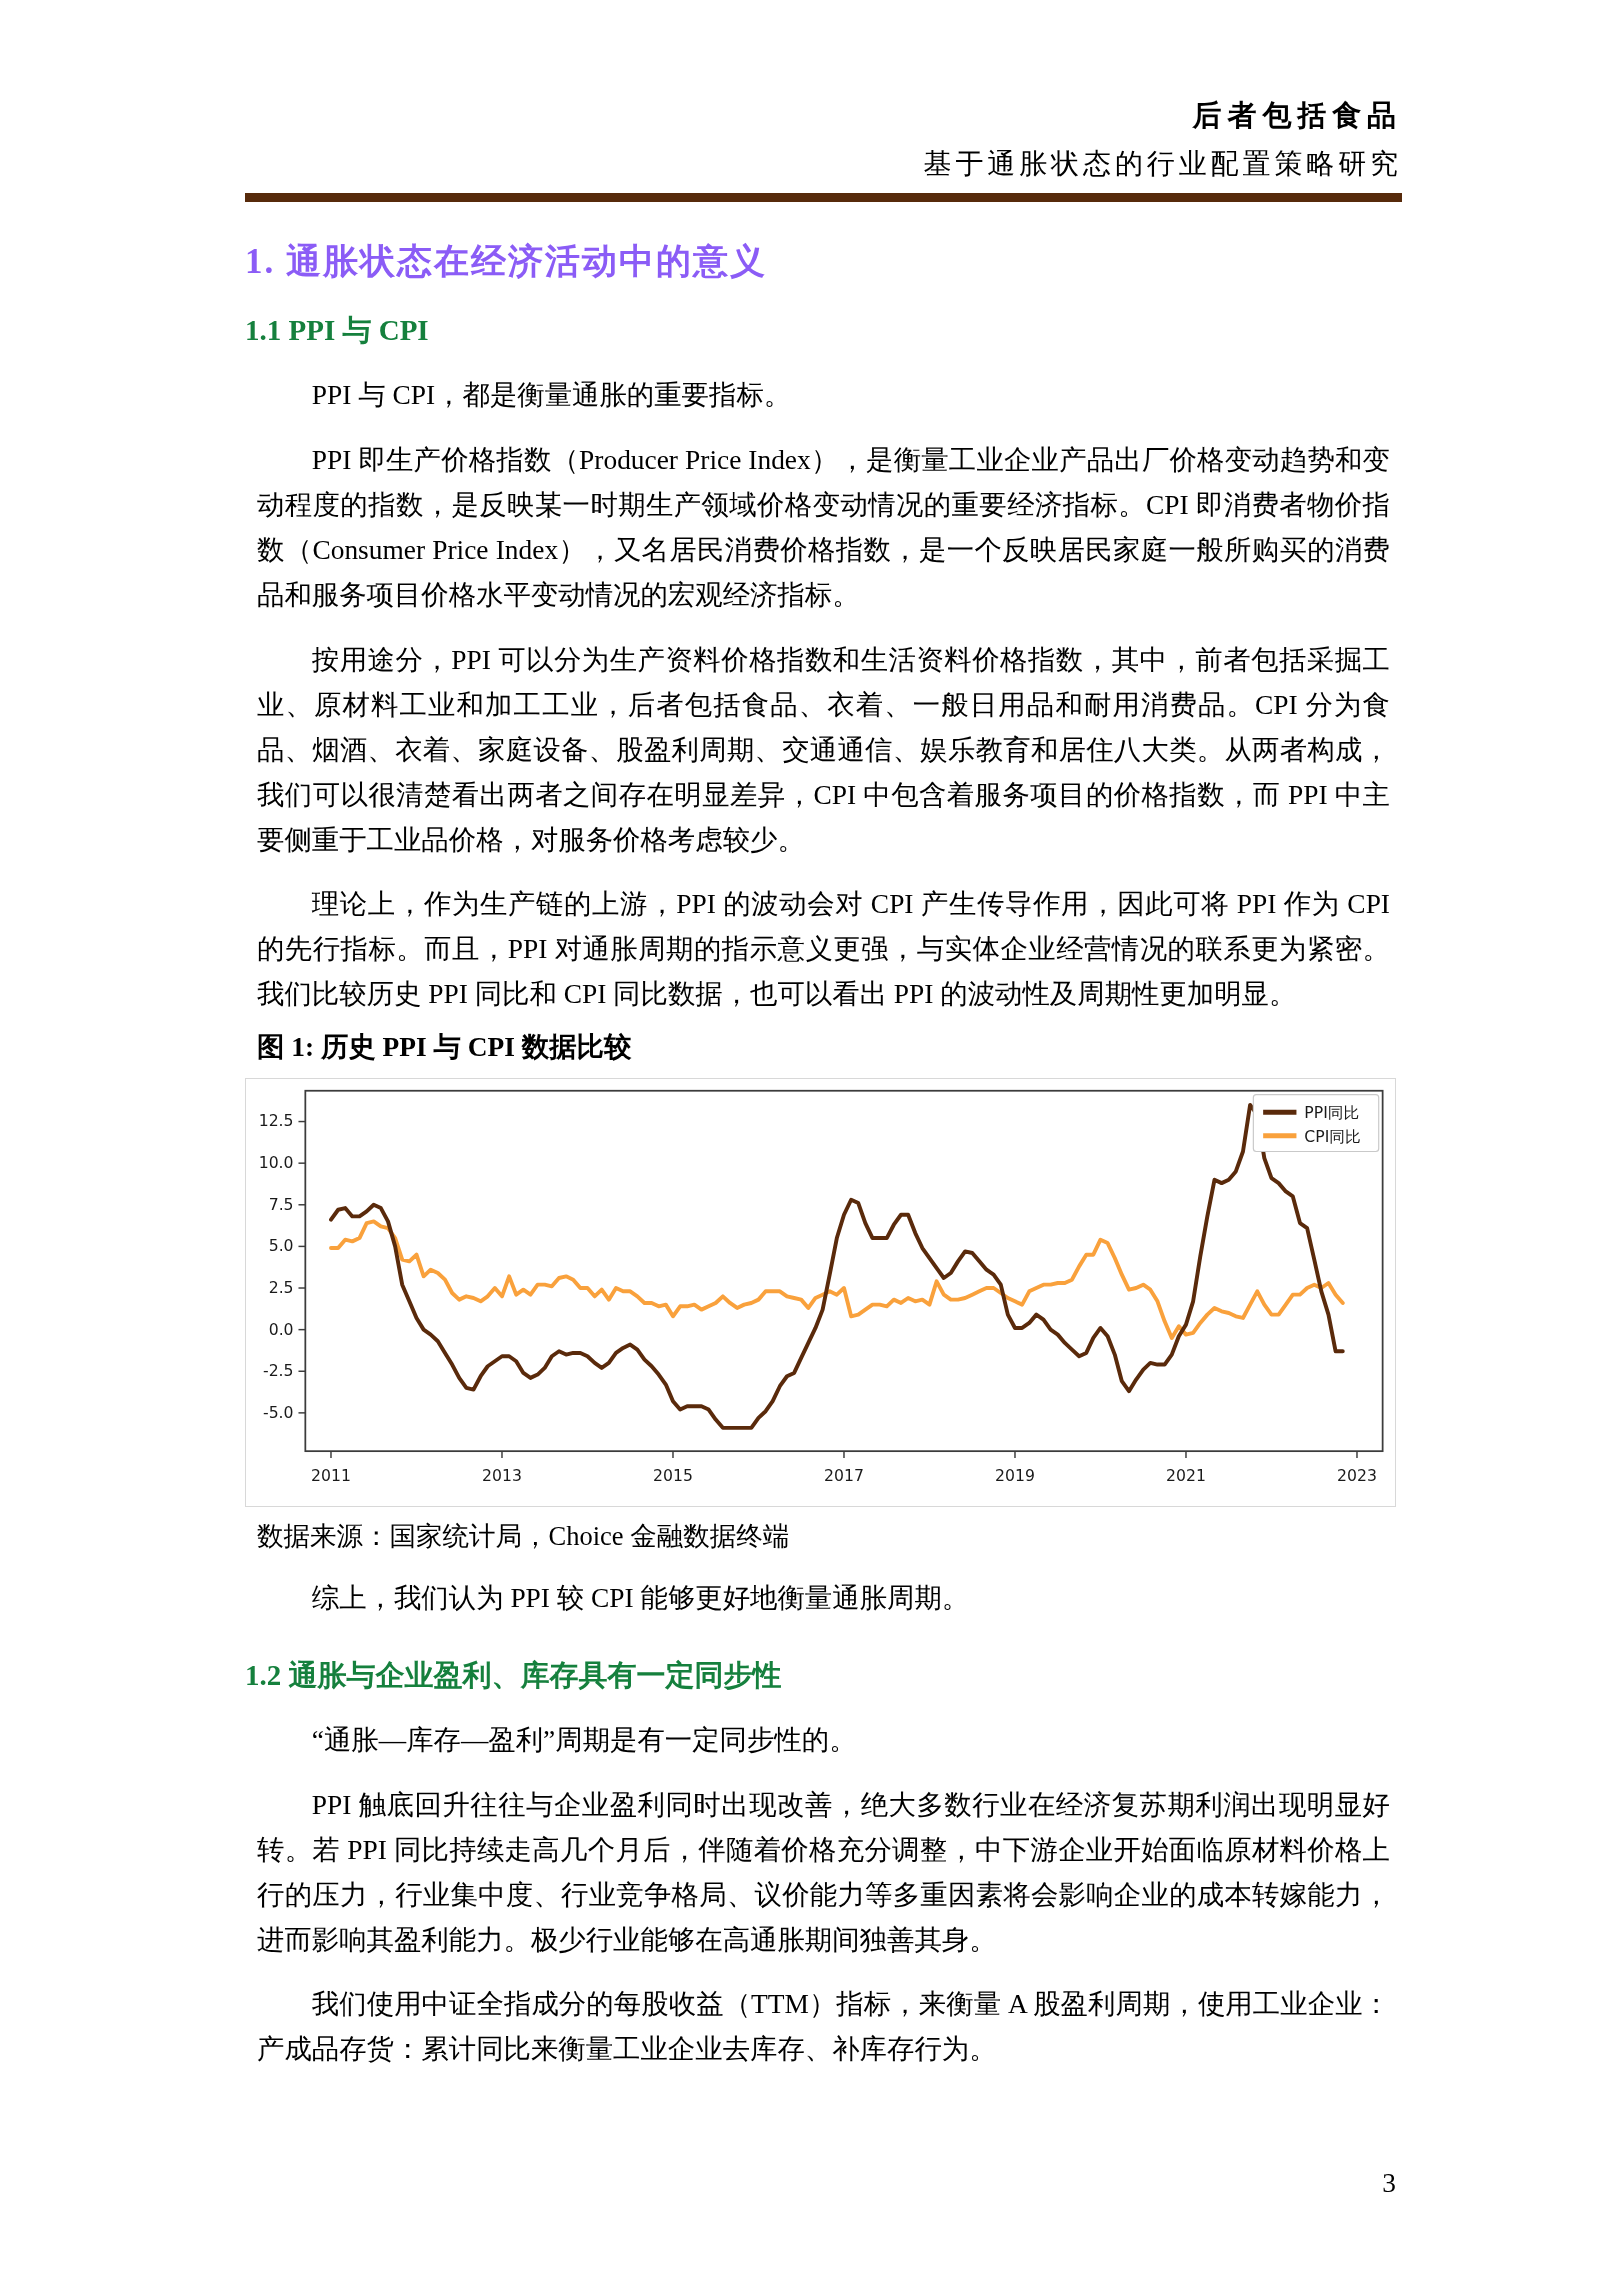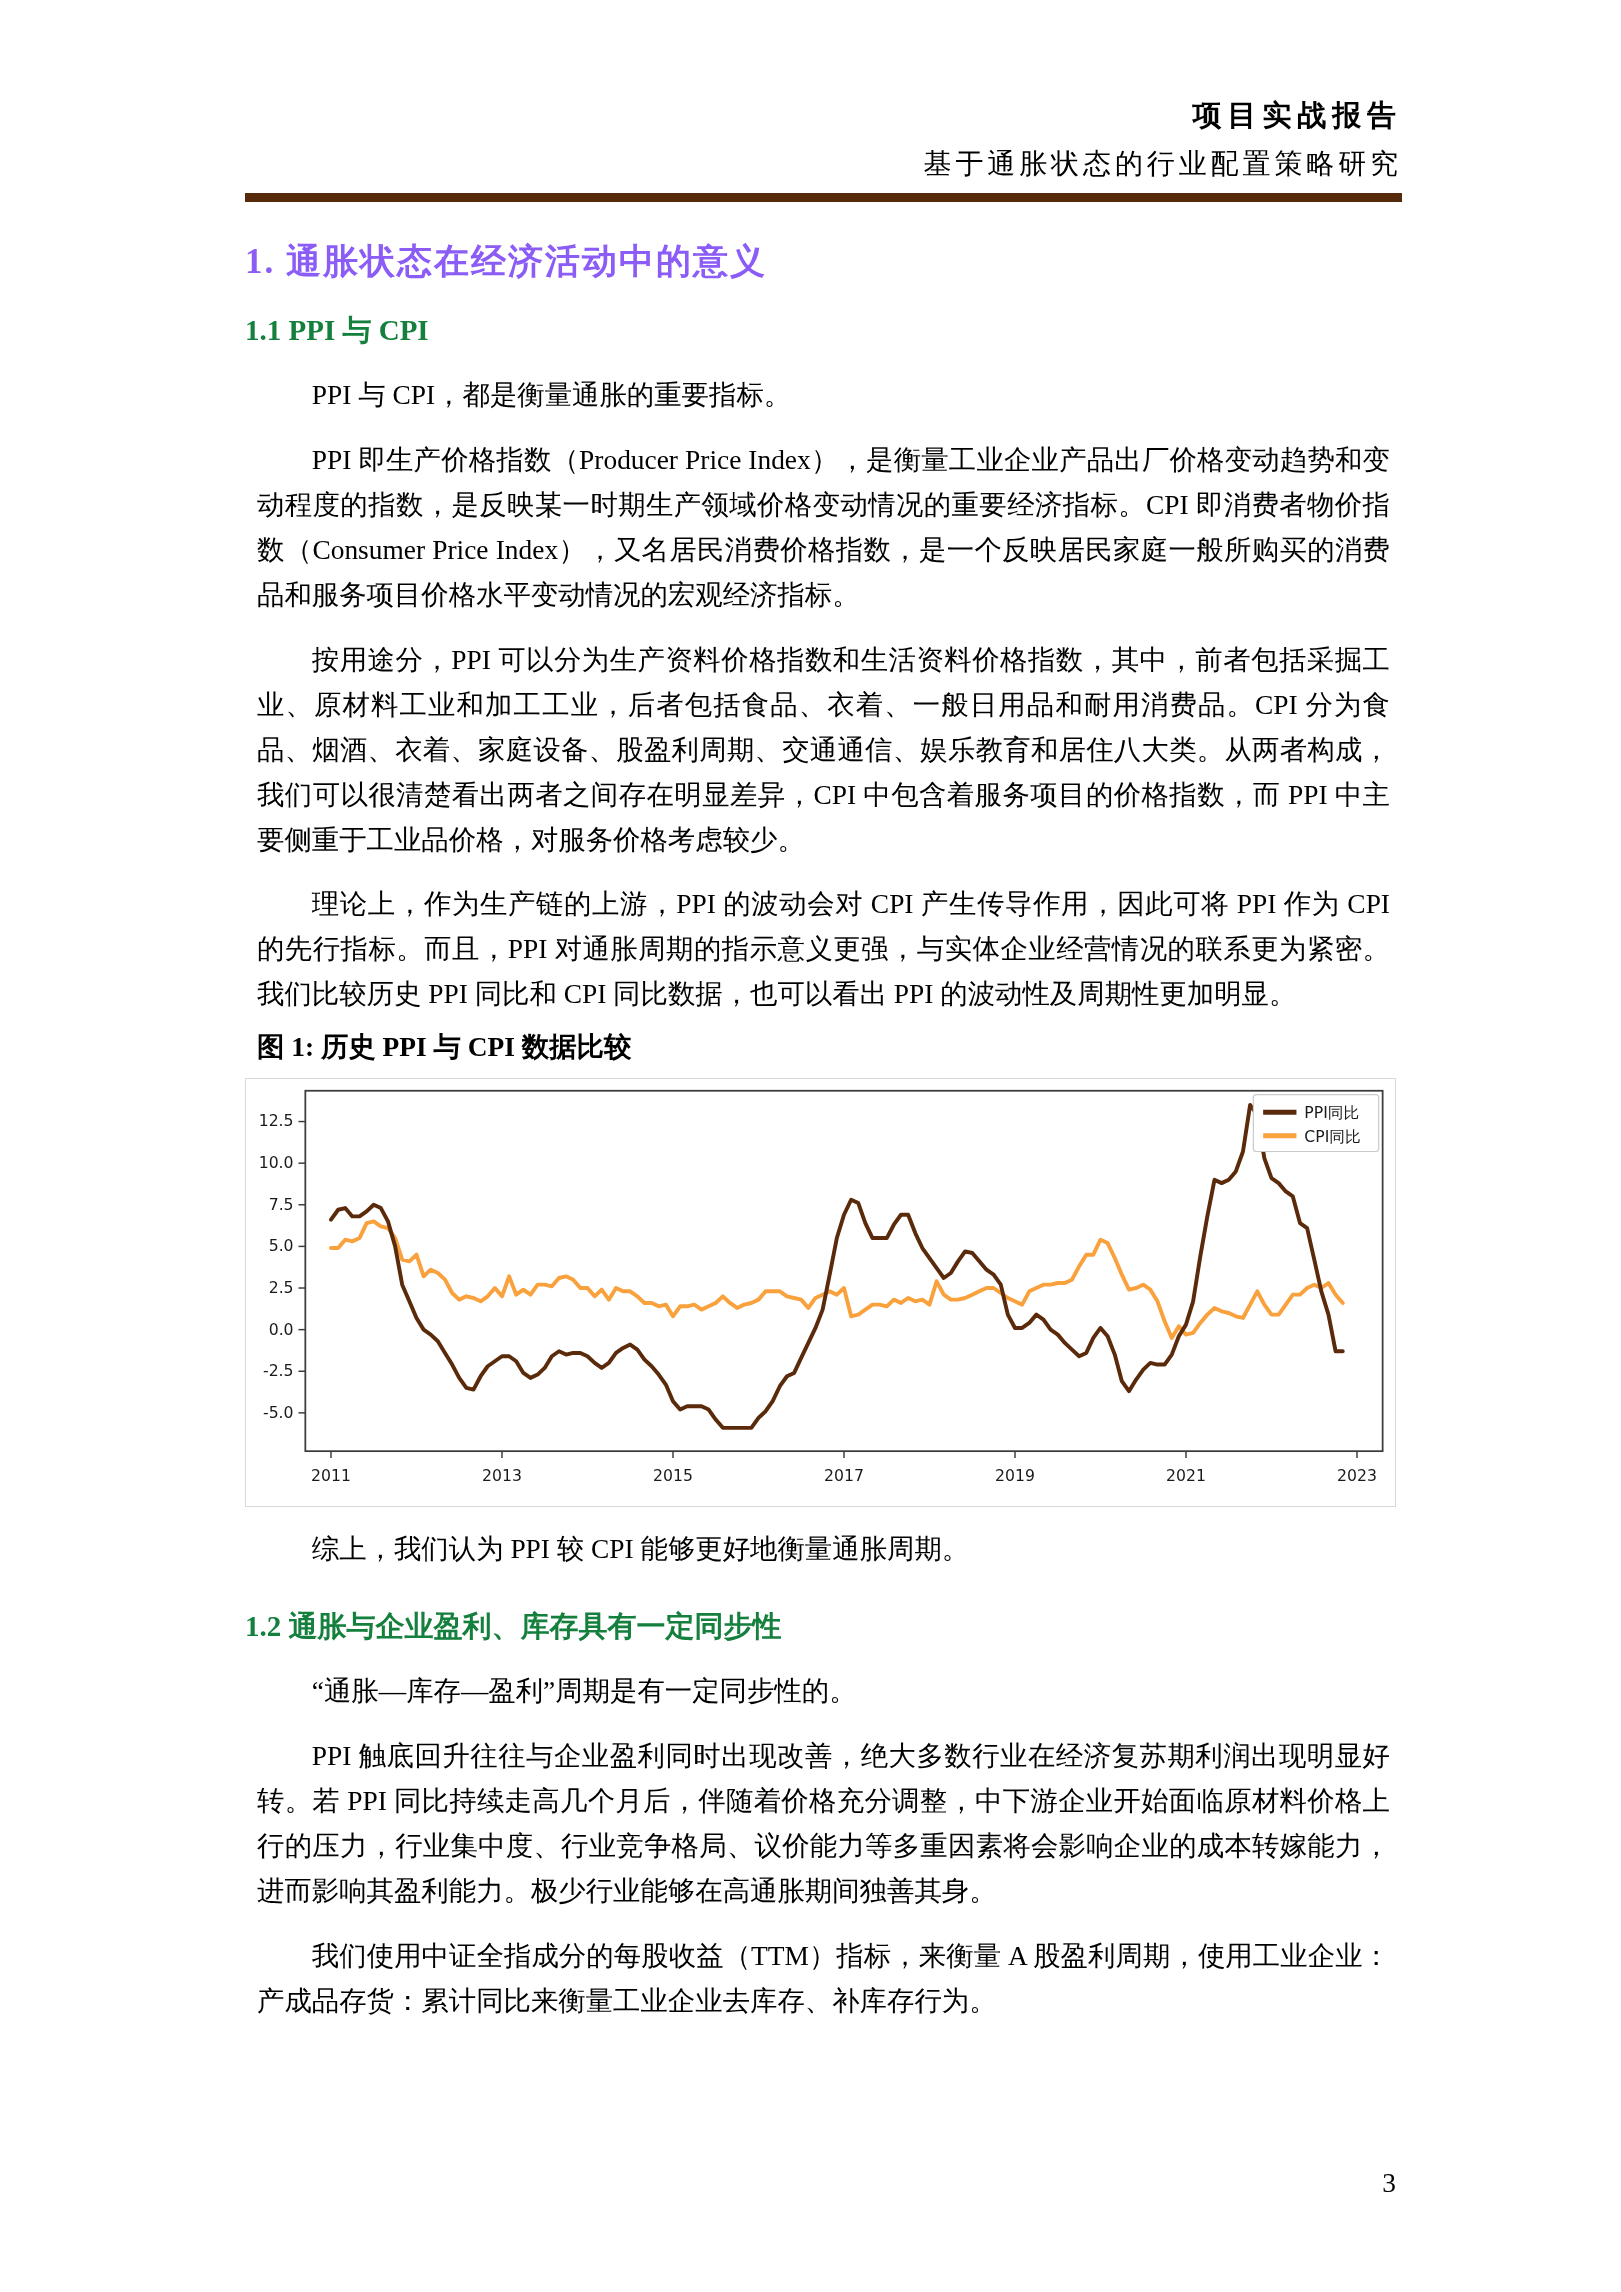--- a/index.html
+++ b/index.html
@@ -22,21 +22,21 @@
   .source{font-size:26.5px;line-height:39px;margin-top:9.8px;text-indent:0;}
   .pagenum{position:absolute;top:2168px;right:225px;font-size:27.4px;}
 </style>
 </head>
 <body>
 
 <div class="page">
   <div class="content">
 
     <div class="hdr">
-      <div class="hdr-title">项目实战报告</div>
+      <div class="hdr-title">后者包括食品</div>
       <div class="hdr-sub">基于通胀状态的行业配置策略研究</div>
       <div class="rule" style="background: rgb(87, 42, 11);"></div>
     </div>
 
     <h1 style="color: #8b5cf6;">1. 通胀状态在经济活动中的意义</h1>
 
     <h2>1.1 PPI 与 CPI</h2>
     <p class="body-p first-p">PPI 与 CPI，都是衡量通胀的重要指标。</p>
     <p class="body-p">PPI 即生产价格指数（Producer Price Index），是衡量工业企业产品出厂价格变动趋势和变动程度的指数，是反映某一时期生产领域价格变动情况的重要经济指标。CPI 即消费者物价指数（Consumer Price Index），又名居民消费价格指数，是一个反映居民家庭一般所购买的消费品和服务项目价格水平变动情况的宏观经济指标。</p>
     <p class="body-p">按用途分，PPI 可以分为生产资料价格指数和生活资料价格指数，其中，前者包括采掘工业、原材料工业和加工工业，后者包括食品、衣着、一般日用品和耐用消费品。CPI 分为食品、烟酒、衣着、家庭设备、股盈利周期、交通通信、娱乐教育和居住八大类。从两者构成，我们可以很清楚看出两者之间存在明显差异，CPI 中包含着服务项目的价格指数，而 PPI 中主要侧重于工业品价格，对服务价格考虑较少。</p>
@@ -80,20 +80,21 @@
           <polyline points="86.2,143.7 93.5,133.5 100.7,131.8 108.0,140.3 115.3,140.3 122.6,135.2 129.8,128.4 137.1,131.8 144.4,145.4 151.7,170.9 158.9,210.0 166.2,227.0 173.5,244.0 180.8,255.9 188.0,261.0 195.3,267.8 202.6,279.7 209.9,291.6 217.1,305.2 224.4,315.4 231.7,317.1 239.0,303.5 246.2,293.3 253.5,288.2 260.8,283.1 268.1,283.1 275.3,288.2 282.6,300.1 289.9,305.2 297.2,301.8 304.4,295.0 311.7,283.1 319.0,278.0 326.3,281.4 333.5,279.7 340.8,279.7 348.1,283.1 355.4,289.9 362.6,295.0 369.9,289.9 377.2,279.7 384.5,274.6 391.7,271.2 399.0,276.3 406.3,286.5 413.6,293.3 420.8,301.8 428.1,312.0 435.4,329.0 442.7,337.5 449.9,334.1 457.2,334.1 464.5,334.1 471.8,337.5 479.0,347.7 486.3,356.2 493.6,356.2 500.9,356.2 508.1,356.2 515.4,356.2 522.7,346.0 530.0,339.2 537.2,329.0 544.5,313.7 551.8,303.5 559.1,300.1 566.3,284.8 573.6,269.5 580.9,254.2 588.2,235.5 595.4,199.8 602.7,162.4 610.0,138.6 617.3,123.3 624.6,126.7 631.8,147.1 639.1,162.4 646.4,162.4 653.7,162.4 660.9,148.8 668.2,138.6 675.5,138.6 682.8,157.3 690.0,172.6 697.3,182.8 704.6,193.0 711.9,203.2 719.1,198.1 726.4,186.2 733.7,176.0 741.0,177.7 748.2,186.2 755.5,194.7 762.8,199.8 770.1,210.0 777.3,240.6 784.6,254.2 791.9,254.2 799.2,249.1 806.4,240.6 813.7,245.7 821.0,255.9 828.3,261.0 835.5,269.5 842.8,276.3 850.1,283.1 857.4,279.7 864.6,264.4 871.9,254.2 879.2,262.7 886.5,281.4 893.7,308.6 901.0,318.8 908.3,306.9 915.6,296.7 922.8,289.9 930.1,291.6 937.4,291.6 944.7,281.4 951.9,262.7 959.2,250.8 966.5,227.0 973.8,181.1 981.0,140.3 988.3,102.9 995.6,106.3 1002.9,102.9 1010.1,94.4 1017.4,74.0 1024.7,26.4 1032.0,36.6 1039.2,80.8 1046.5,101.2 1053.8,106.3 1061.1,114.8 1068.3,119.9 1075.6,147.1 1082.9,152.2 1090.2,184.5 1097.4,216.8 1104.7,240.6 1112.0,278.0 1119.3,278.0" fill="none" stroke="#5A2A0B" stroke-width="4" stroke-linejoin="round" stroke-linecap="round"></polyline>
           <g>
             <rect x="1028" y="16" width="128" height="58" fill="#ffffff" stroke="#c9c9c9" stroke-width="1.2" rx="3"></rect>
             <line x1="1038" y1="34" x2="1072" y2="34" stroke="#5A2A0B" stroke-width="5"></line>
             <text x="1080" y="40" font-size="16" fill="#1a1a1a" font-family="&quot;DejaVu Sans&quot;, sans-serif">PPI同比</text>
             <line x1="1038" y1="58" x2="1072" y2="58" stroke="#F9A13C" stroke-width="5"></line>
             <text x="1080" y="64" font-size="16" fill="#1a1a1a" font-family="&quot;DejaVu Sans&quot;, sans-serif">CPI同比</text>
           </g>
         </svg>
     </figure>
+    <p class="source">数据来源：国家统计局，Choice 金融数据终端</p>
 
     <p class="body-p">综上，我们认为 PPI 较 CPI 能够更好地衡量通胀周期。</p>
 
     <h2 class="second">1.2 通胀与企业盈利、库存具有一定同步性</h2>
     <p class="body-p first-p">“通胀—库存—盈利”周期是有一定同步性的。</p>
     <p class="body-p">PPI 触底回升往往与企业盈利同时出现改善，绝大多数行业在经济复苏期利润出现明显好转。若 PPI 同比持续走高几个月后，伴随着价格充分调整，中下游企业开始面临原材料价格上行的压力，行业集中度、行业竞争格局、议价能力等多重因素将会影响企业的成本转嫁能力，进而影响其盈利能力。极少行业能够在高通胀期间独善其身。</p>
     <p class="body-p">我们使用中证全指成分的每股收益（TTM）指标，来衡量 A 股盈利周期，使用工业企业：产成品存货：累计同比来衡量工业企业去库存、补库存行为。</p>
 
   </div>
 

